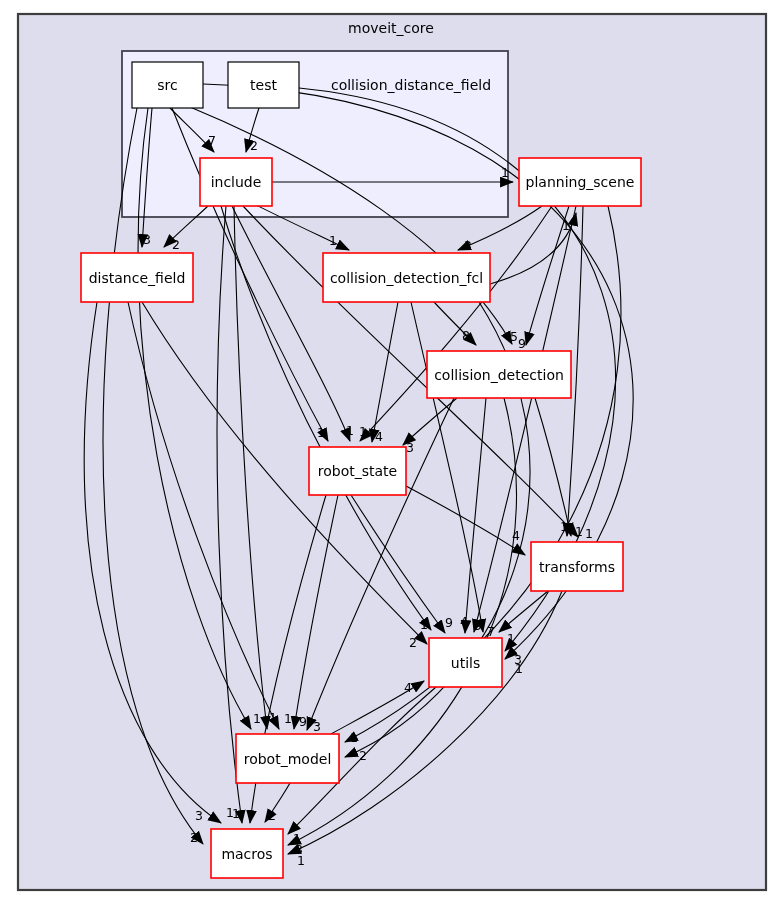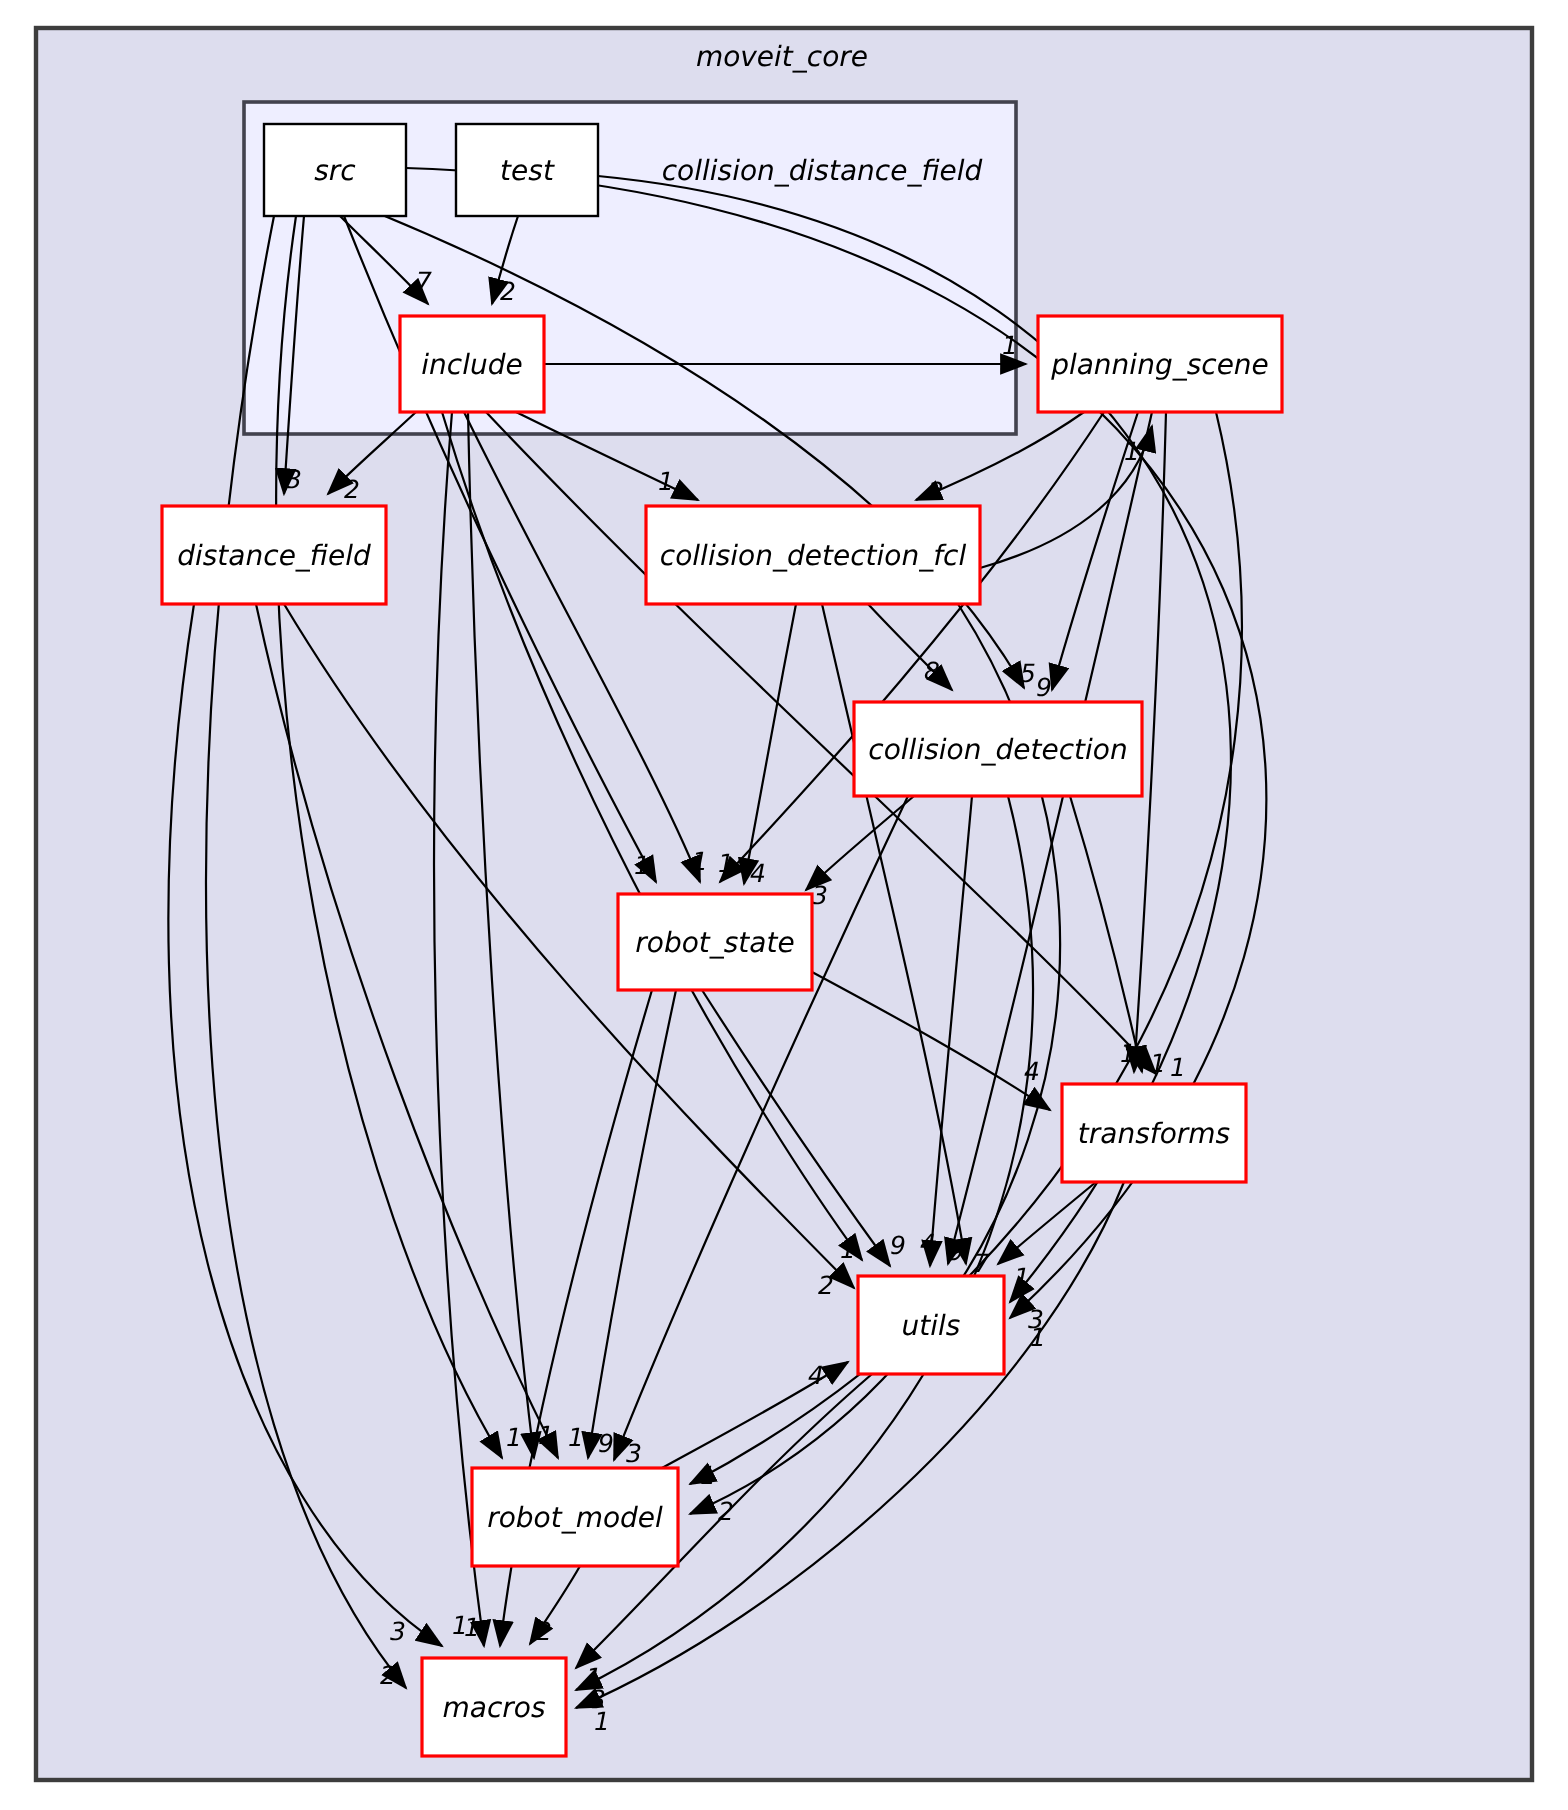--- a/index.html
+++ b/index.html
@@ -1,21 +1,20 @@
 <!DOCTYPE html>
 <html><head>
 <meta charset="utf-8">
 <style>
   html,body{margin:0;padding:0;background:#ffffff;}
   .graph-wrap{
     position:relative;
     width:784px;height:905px;
     background:#ffffff;
     font-family:"DejaVu Sans", sans-serif;
-    font-style:italic;
   }
   svg{display:block;}
   text{fill:#000000;}
   .cluster-title{font-size:14px;}
   .node-label{font-size:14px;}
   .edge-count{font-size:12.5px;}
 </style>
 </head>
 <body>
 

